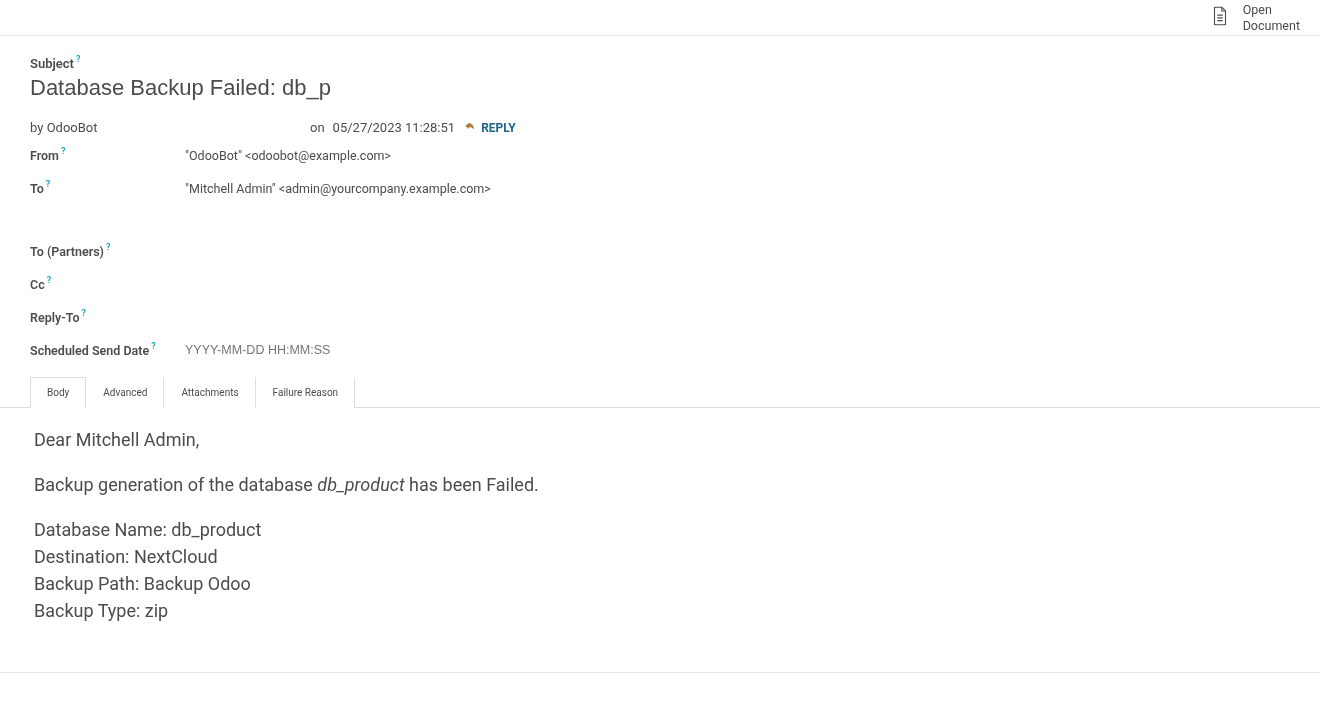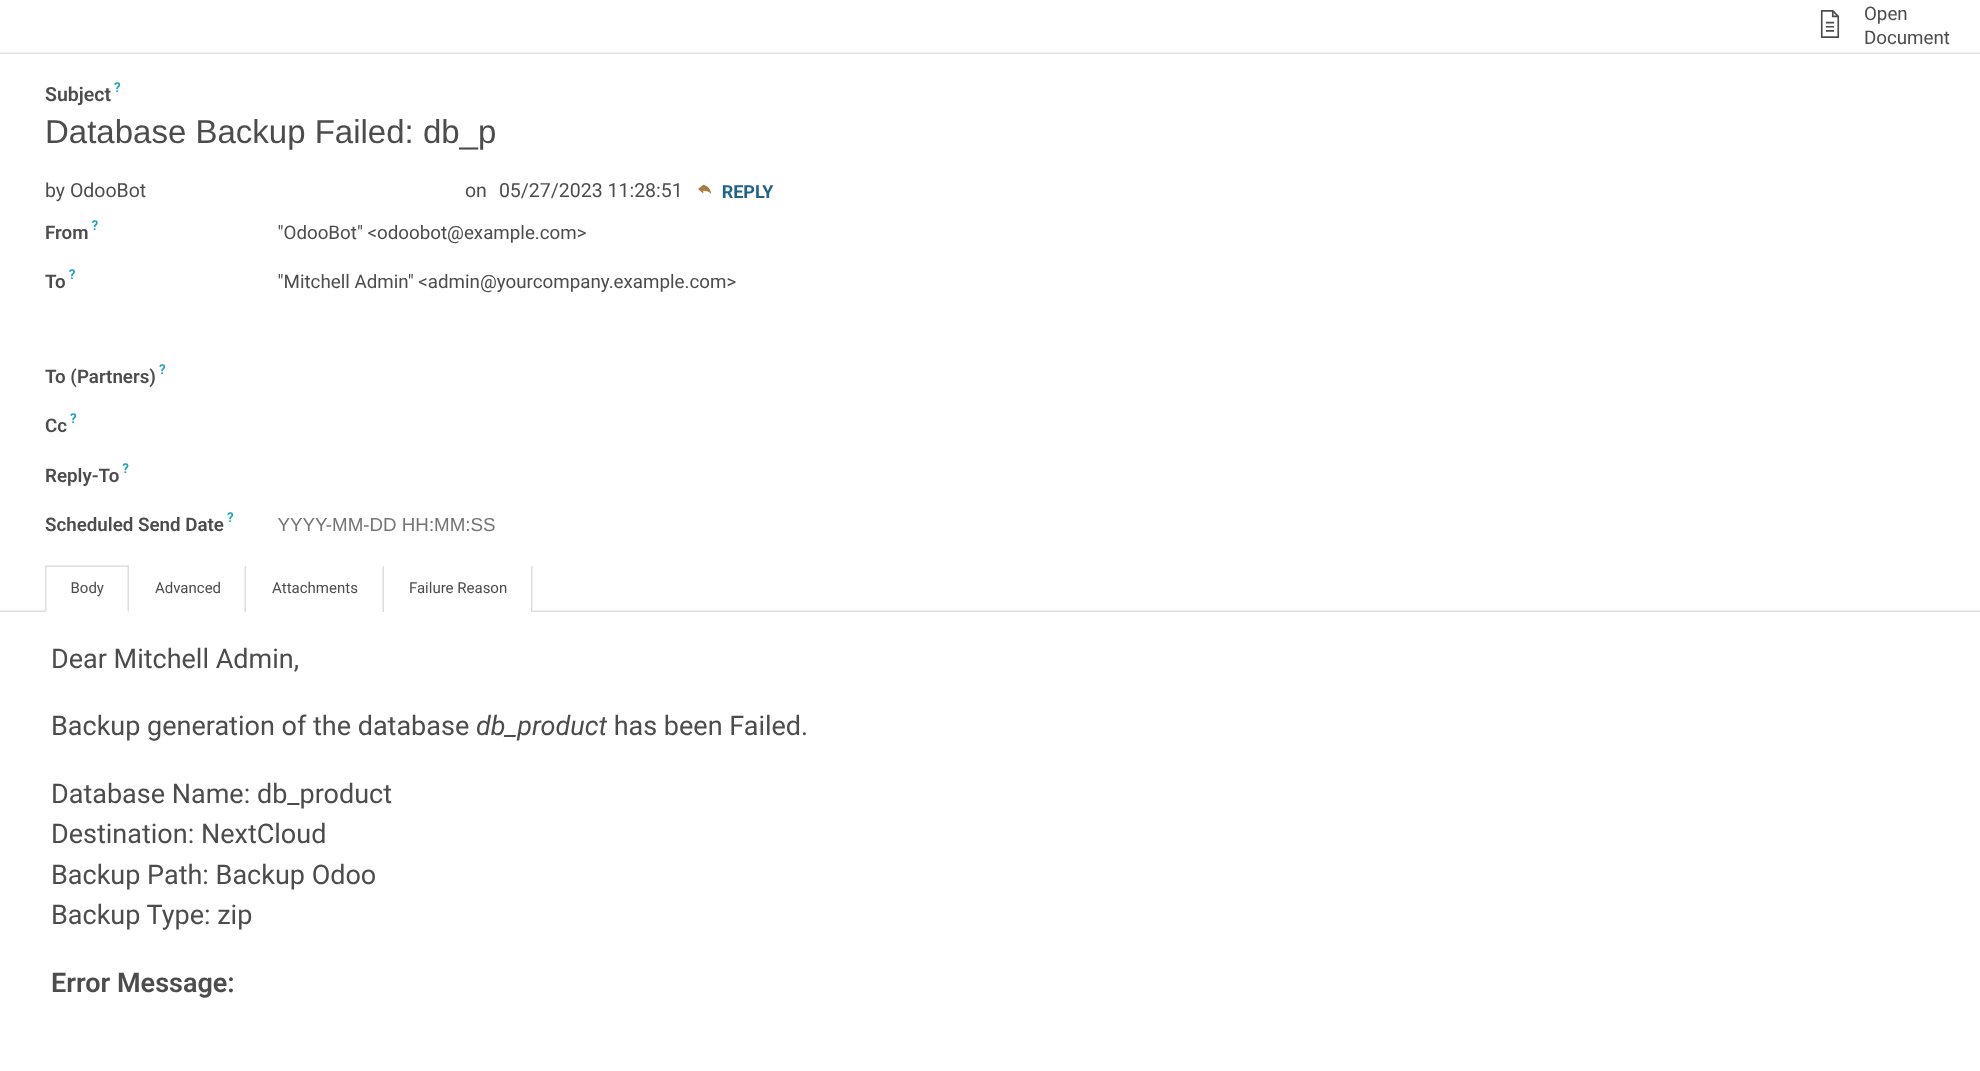--- a/index.html
+++ b/index.html
@@ -267,18 +267,17 @@
 
   <div class="body-content">
     <p>Dear Mitchell Admin,</p>
     <p>
       <span>Backup generation of the database </span><span class="db-italic">db_product</span><span> has been Failed.</span>
     </p>
     <div class="kv">Database Name: db_product</div>
     <div class="kv">Destination: NextCloud</div>
     <div class="kv">Backup Path: Backup Odoo</div>
     <div class="kv">Backup Type: zip</div>
-    <div class="err-head">Error Message:</div>
   </div>
 
 </div>
 
 <div class="bottom-border"></div>
 
 </body></html>

